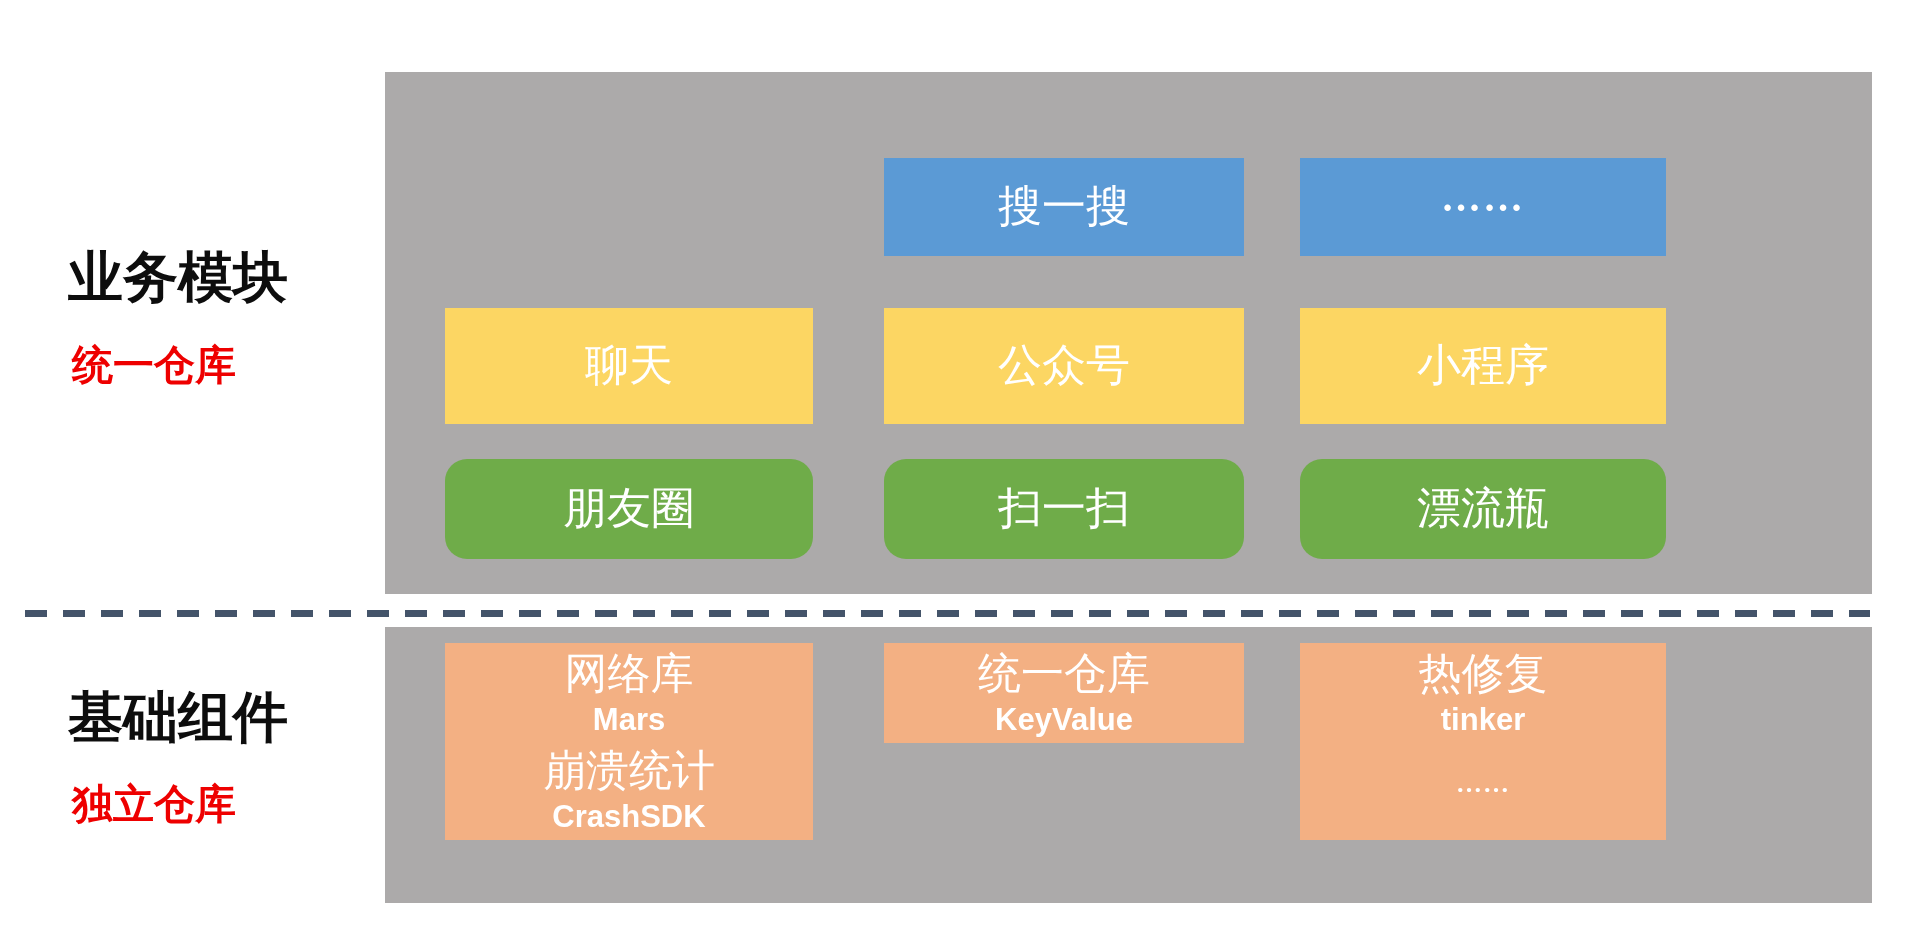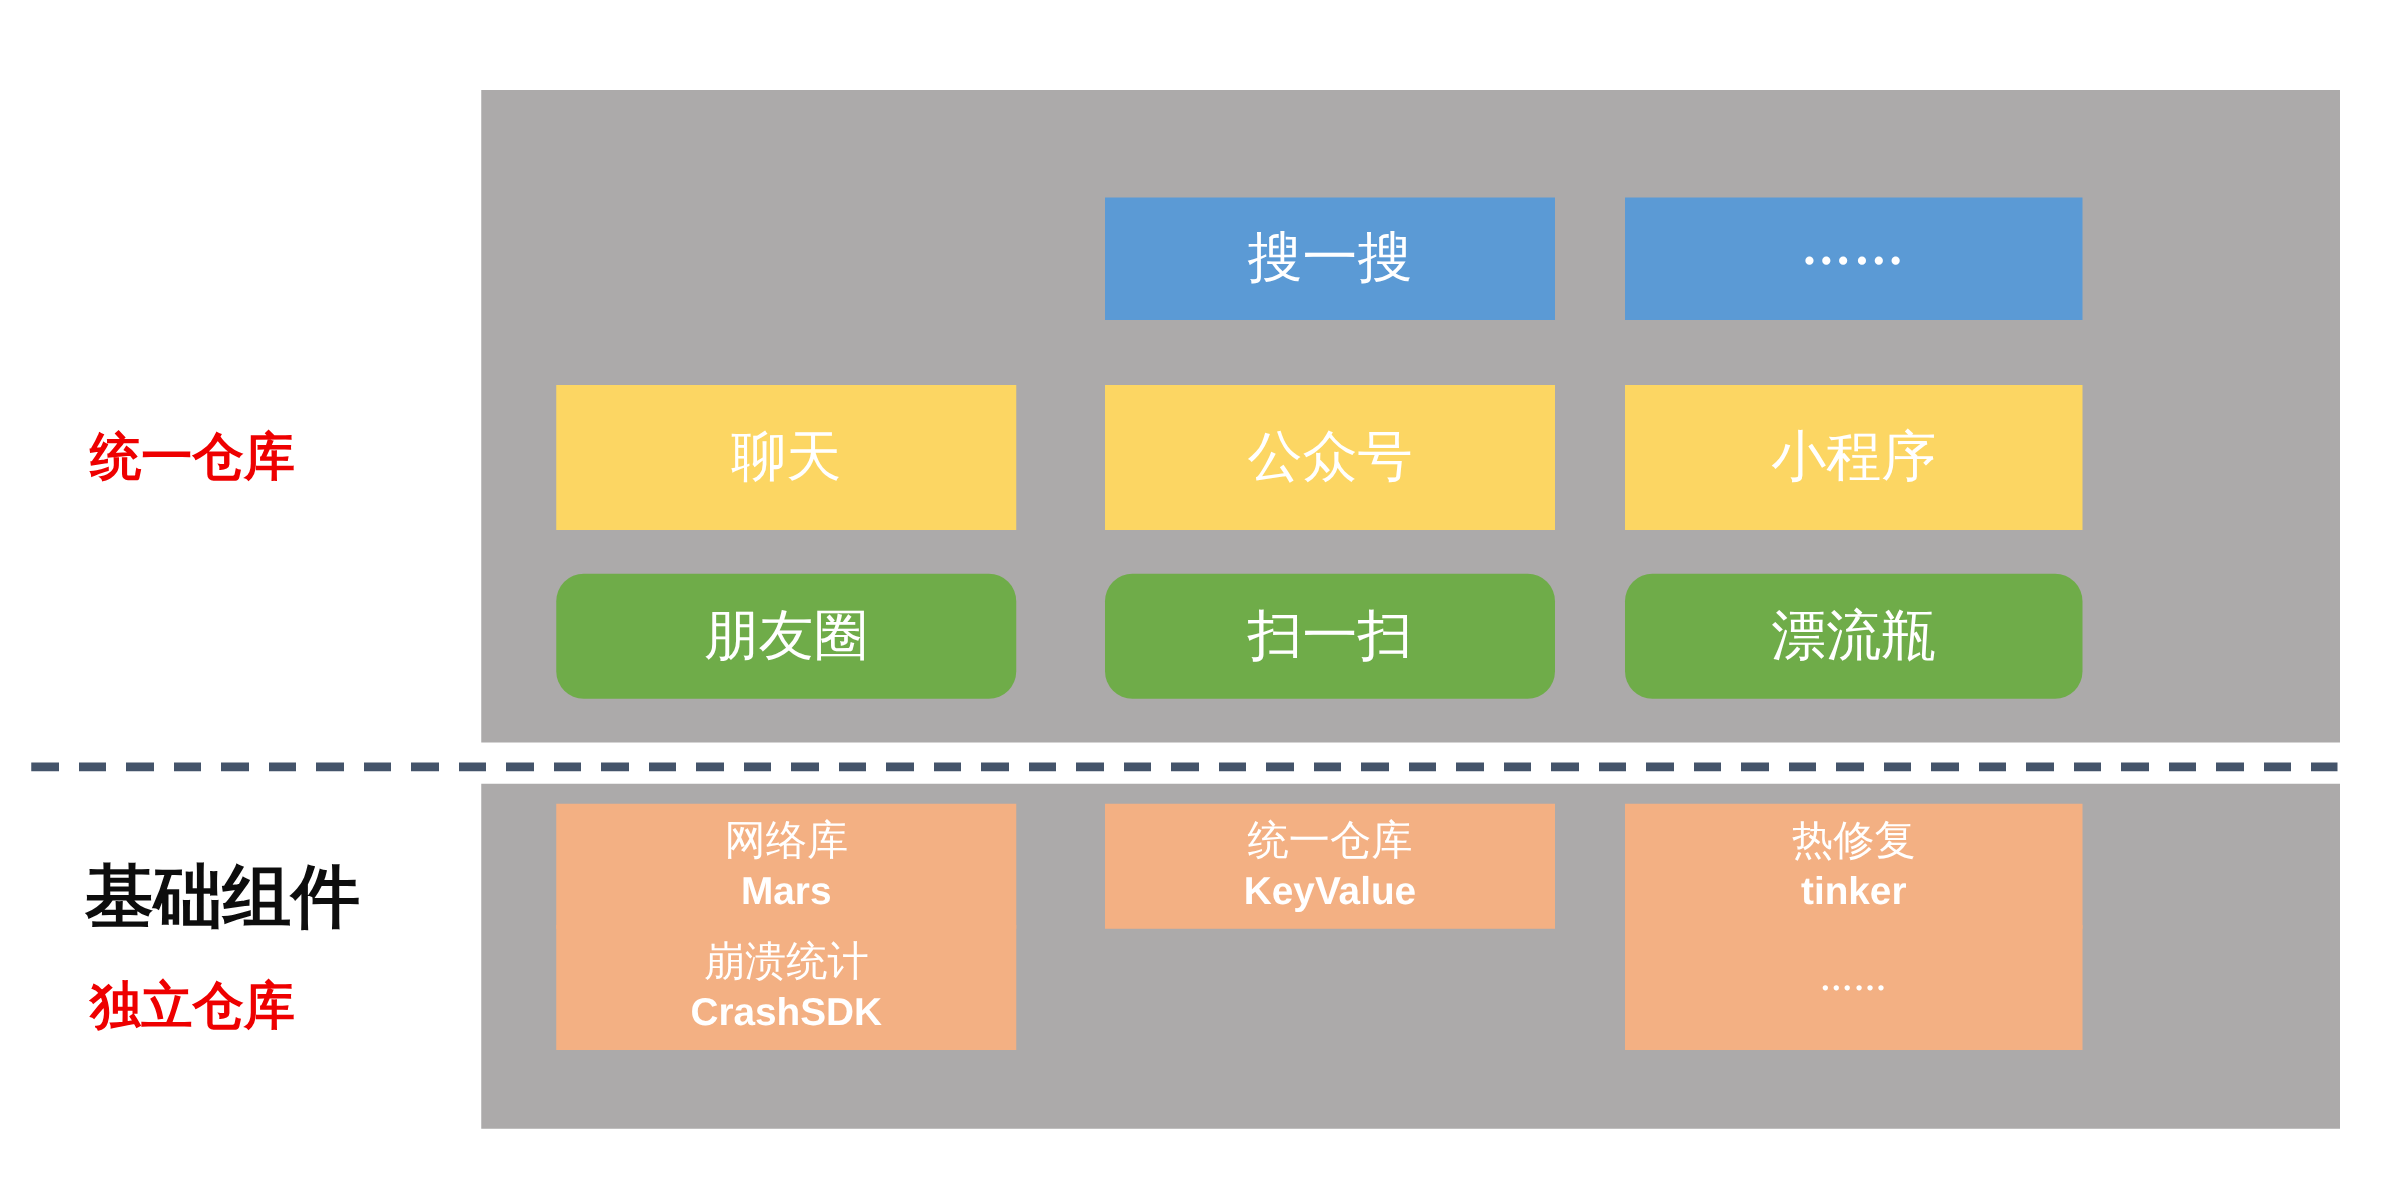--- a/index.html
+++ b/index.html
@@ -41,34 +41,35 @@
   .r1{top:158px; height:98px;}
   .r2{top:308px; height:116px;}
   .r3{top:459px; height:100px;border-radius:22px;}
   .r4{top:643px; height:100px;}
   .r5{top:740px; height:100px;}
   .bg-blue{background:var(--blue);}
   .bg-yellow{background:var(--yellow);}
   .bg-green{background:var(--green);}
   .bg-orange{background:var(--orange);}
   .module-label{font-size:44px; line-height:1;}
-  .zh{font-size:33px; line-height:1.25;}
+  .zh{font-size:43px; line-height:1.25;}
   .en{
     font-family:"Liberation Sans", sans-serif; font-weight:700;
     font-size:31px; line-height:1.25;
   }
   .en:empty{display:none;}
   .dots-big{font-weight:700; font-size:40px; position:relative; top:-9px; letter-spacing:2px;}
   .dots-small{font-weight:700; font-size:26px; position:relative; top:-6px; letter-spacing:1px;}
 </style>
 </head>
 <body>
 
 <div class="canvas">
 
+  <div class="side-label side-title business-title">业务模块</div>
   <div class="side-label side-note business-note">统一仓库</div>
   <div class="side-label side-title base-title">基础组件</div>
   <div class="side-label side-note base-note">独立仓库</div>
 
   <div class="panel panel-top"></div>
   <div class="panel panel-bottom"></div>
 
   <div class="divider"></div>
 
   <div class="box bg-blue c2 r1">

